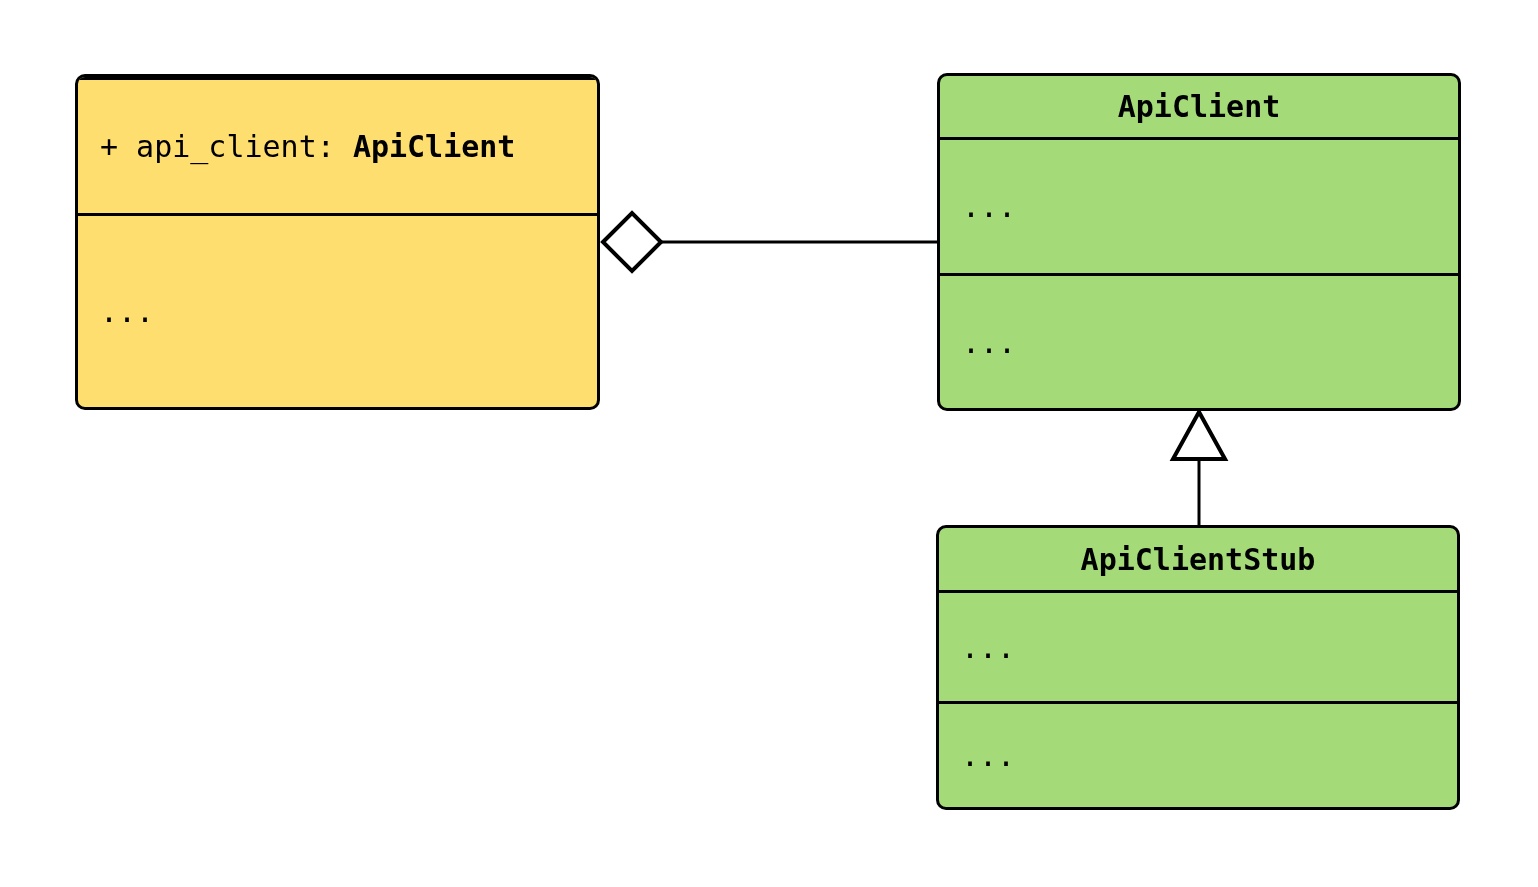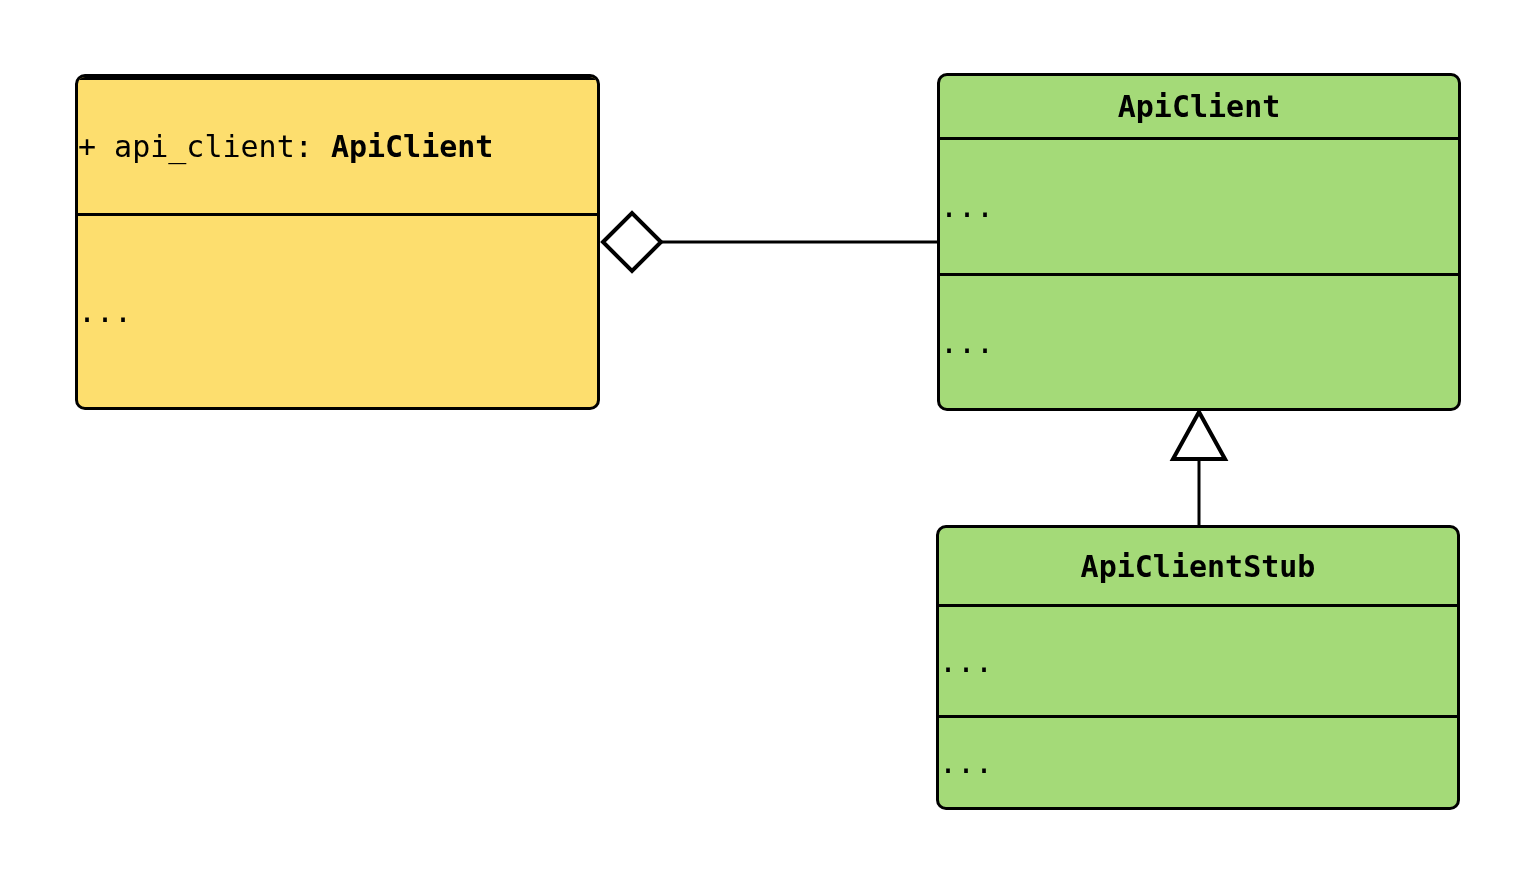--- a/index.html
+++ b/index.html
@@ -39,39 +39,40 @@
     align-items: center;
     font-size: 30px;
     color: #000000;
   }
   .compartment.title {
     justify-content: center;
     font-weight: bold;
   }
   .compartment.body {
     border-top: 3px solid #000000;
+    padding-left: 22px;
     justify-content: flex-start;
   }
   .compartment.grow { flex: 1 1 auto; }
   .pre { white-space: pre; }
   .type-name { font-weight: bold; }
 
   
   .service            { left: 75px;  top: 74px;  width: 525px; height: 336px; }
   .service .title     { height: 60px; }
   .service .attrs     { height: 136px; }
 
   
   .apiclient          { left: 937px; top: 73px;  width: 524px; height: 338px; }
   .apiclient .title   { height: 61px; }
   .apiclient .attrs   { height: 136px; }
 
   
   .stub               { left: 936px; top: 525px; width: 524px; height: 285px; }
-  .stub .title        { height: 76px; }
+  .stub .title        { height: 62px; }
   .stub .attrs        { height: 111px; }
 </style>
 </head>
 <body>
 
 <div class="canvas">
 
   <svg class="overlay" viewBox="0 0 1538 887">
 
     <line x1="659" y1="242" x2="939" y2="242" stroke="#000000" stroke-width="3"></line>

